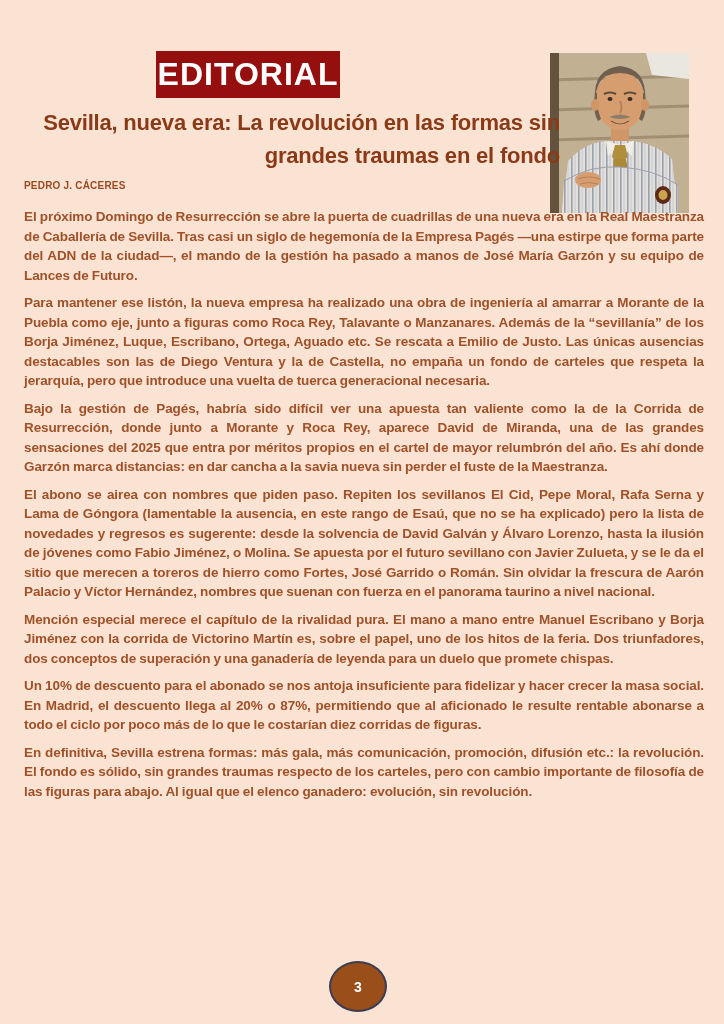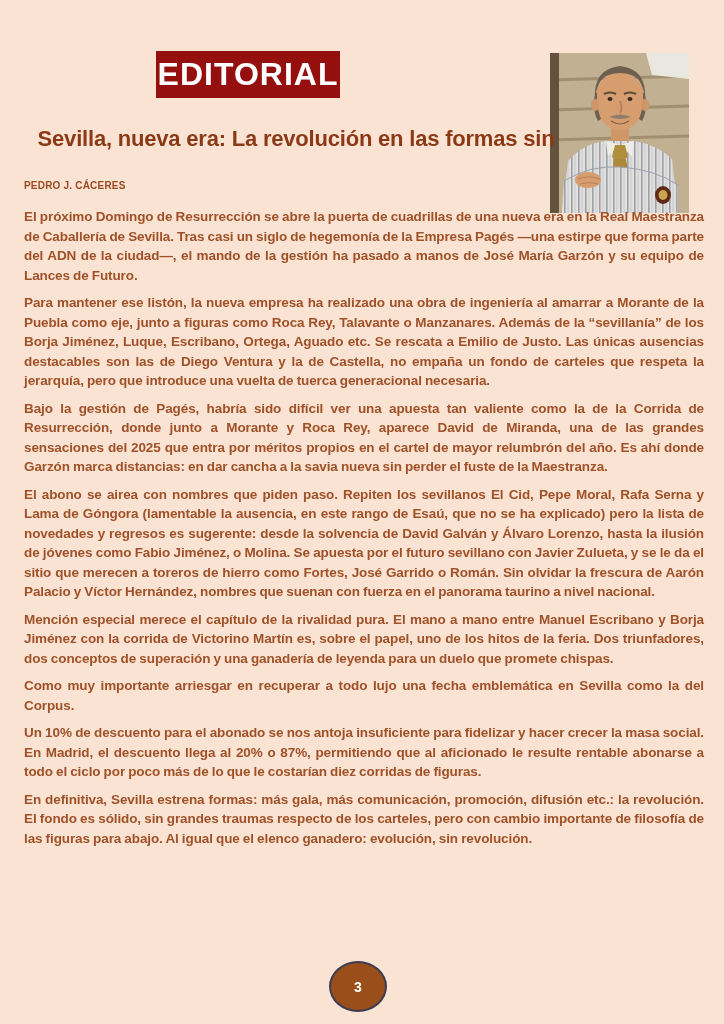--- a/index.html
+++ b/index.html
@@ -10,21 +10,21 @@
   .banner{
     position:absolute;left:156px;top:51px;width:184px;height:47px;
     background:#940f0e;color:#ffffff;display:flex;align-items:center;justify-content:center;
     font-weight:bold;font-size:32px;letter-spacing:1px;
   }
   .photo{
     position:absolute;left:550px;top:53px;width:139px;height:160px;margin:0;
     display:block;
   }
   .title{
-    position:absolute;left:0;top:106px;width:560px;margin:16px;text-align:center;
+    position:absolute;left:0;top:106px;width:560px;margin:0;text-align:right;
     color:#8b3a17;font-size:22px;line-height:33px;font-weight:bold;letter-spacing:-0.2px;
   }
   .title span{display:block;white-space:nowrap;}
   .author{
     position:absolute;left:24px;top:180px;color:#9a4a22;font-size:10px;font-weight:bold;
     letter-spacing:0.2px;
   }
   .bodytext{
     position:absolute;left:24px;top:207px;width:680px;color:#9f5128;font-weight:bold;
     font-size:13.5px;line-height:19.5px;text-align:justify;letter-spacing:-0.1px;word-spacing:-0.5px;
@@ -104,31 +104,31 @@
       <ellipse cx="38" cy="127" rx="13" ry="8" fill="#d69e6f"></ellipse>
       <path d="M28 126 Q38 122 50 126 M30 131 Q38 128 48 131" stroke="#b5815a" stroke-width="1" fill="none"></path>
 
       <ellipse cx="113" cy="142" rx="8" ry="9" fill="#5e2a18"></ellipse>
       <ellipse cx="113" cy="142" rx="4.5" ry="5" fill="#caa54e"></ellipse>
     </svg>
   </figure>
 
   <h1 class="title">
     <span>Sevilla, nueva era: La revolución en las formas sin</span>
+    <span>grandes traumas en el fondo</span>
   </h1>
 
   <div class="author">PEDRO J. CÁCERES</div>
 
   <div class="bodytext">
     <p>El próximo Domingo de Resurrección se abre la puerta de cuadrillas de una nueva era en la Real Maestranza de Caballería de Sevilla. Tras casi un siglo de hegemonía de la Empresa Pagés —una estirpe que forma parte del ADN de la ciudad—, el mando de la gestión ha pasado a manos de José María Garzón y su equipo de Lances de Futuro.</p>
     <p>Para mantener ese listón, la nueva empresa ha realizado una obra de ingeniería al amarrar a Morante de la Puebla como eje, junto a figuras como Roca Rey, Talavante o Manzanares. Además de la “sevillanía” de los Borja Jiménez, Luque, Escribano, Ortega, Aguado etc. Se rescata a Emilio de Justo. Las únicas ausencias destacables son las de Diego Ventura y la de Castella, no empaña un fondo de carteles que respeta la jerarquía, pero que introduce una vuelta de tuerca generacional necesaria.</p>
     <p>Bajo la gestión de Pagés, habría sido difícil ver una apuesta tan valiente como la de la Corrida de Resurrección, donde junto a Morante y Roca Rey, aparece David de Miranda, una de las grandes sensaciones del 2025 que entra por méritos propios en el cartel de mayor relumbrón del año. Es ahí donde Garzón marca distancias: en dar cancha a la savia nueva sin perder el fuste de la Maestranza.</p>
     <p>El abono se airea con nombres que piden paso. Repiten los sevillanos El Cid, Pepe Moral, Rafa Serna y Lama de Góngora (lamentable la ausencia, en este rango de Esaú, que no se ha explicado) pero la lista de novedades y regresos es sugerente: desde la solvencia de David Galván y Álvaro Lorenzo, hasta la ilusión de jóvenes como Fabio Jiménez, o Molina. Se apuesta por el futuro sevillano con Javier Zulueta, y se le da el sitio que merecen a toreros de hierro como Fortes, José Garrido o Román. Sin olvidar la frescura de Aarón Palacio y Víctor Hernández, nombres que suenan con fuerza en el panorama taurino a nivel nacional.</p>
     <p>Mención especial merece el capítulo de la rivalidad pura. El mano a mano entre Manuel Escribano y Borja Jiménez con la corrida de Victorino Martín es, sobre el papel, uno de los hitos de la feria. Dos triunfadores, dos conceptos de superación y una ganadería de leyenda para un duelo que promete chispas.</p>
-    <p>Como muy importante arriesgar en recuperar a todo lujo una fecha emblemática en Sevilla como la del Corpus.</p>
     <p>Un 10% de descuento para el abonado se nos antoja insuficiente para fidelizar y hacer crecer la masa social. En Madrid, el descuento llega al 20% o 87%, permitiendo que al aficionado le resulte rentable abonarse a todo el ciclo por poco más de lo que le costarían diez corridas de figuras.</p>
     <p>En definitiva, Sevilla estrena formas: más gala, más comunicación, promoción, difusión etc.: la revolución. El fondo es sólido, sin grandes traumas respecto de los carteles, pero con cambio importante de filosofía de las figuras para abajo. Al igual que el elenco ganadero: evolución, sin revolución.</p>
   </div>
 
   <div class="pagenum">
     <span>3</span>
   </div>
 
 </div>
 

